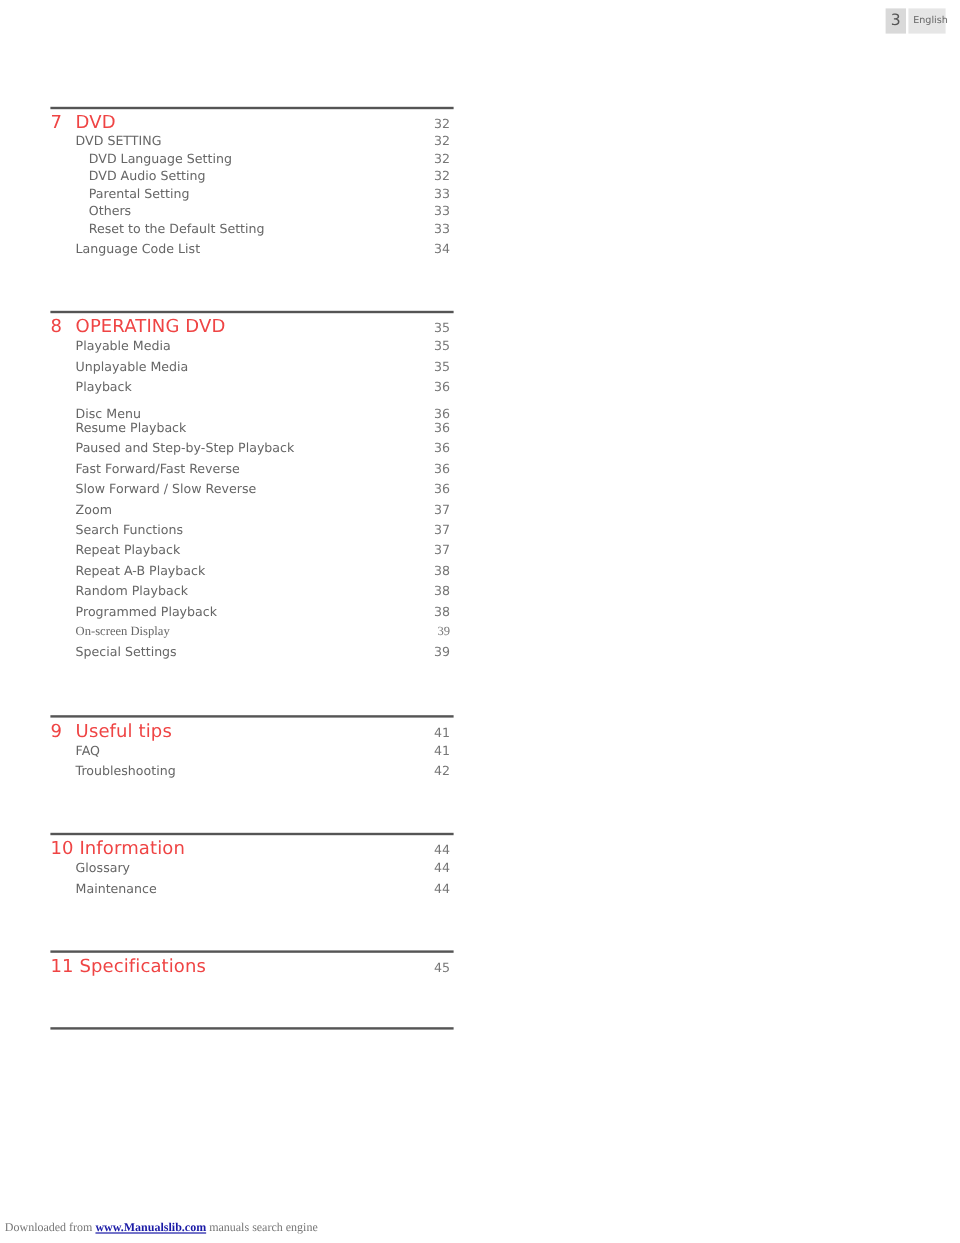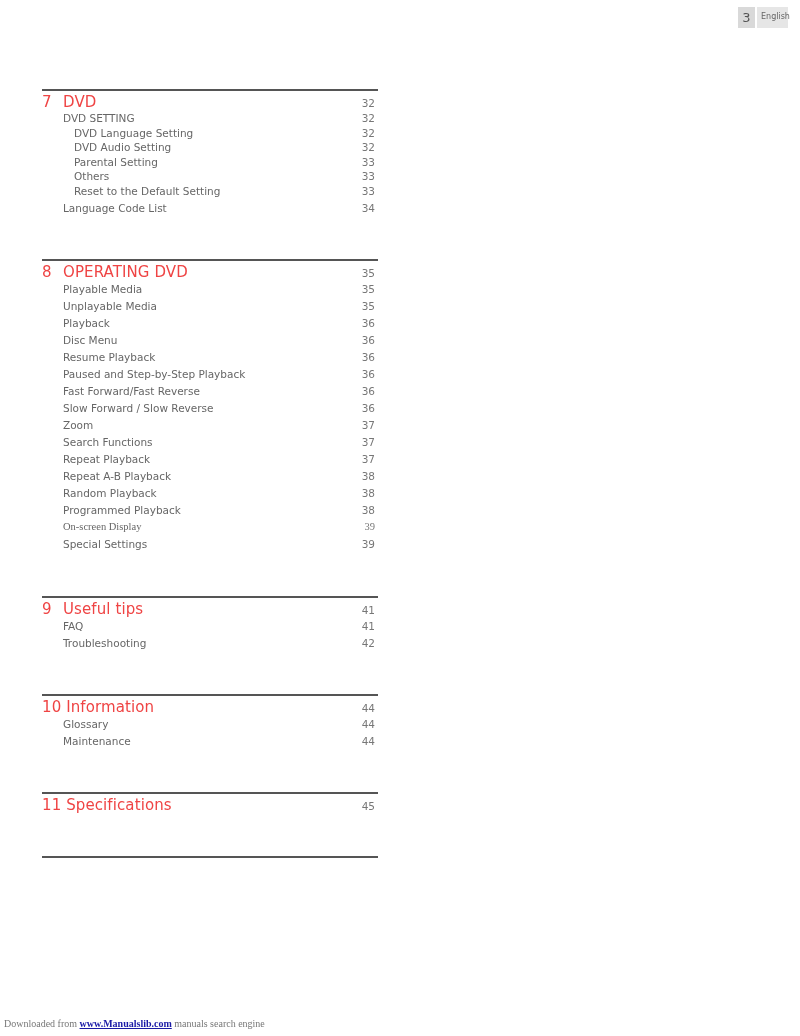--- a/index.html
+++ b/index.html
@@ -162,21 +162,21 @@
           <span class="page">35</span>
         </div>
       <div class="entry lvl1" style="height:17px;">
           <span class="label">Unplayable Media</span>
           <span class="page">35</span>
         </div>
       <div class="entry lvl1" style="height:17px;">
           <span class="label">Playback</span>
           <span class="page">36</span>
         </div>
-      <div class="entry lvl1" style="height:17px;">
+      <div class="entry lvl1" style="height:17px;align-items:flex-end;">
           <span class="label">Disc Menu</span>
           <span class="page">36</span>
         </div>
       <div class="entry lvl1" style="height:17px;">
           <span class="label">Resume Playback</span>
           <span class="page">36</span>
         </div>
       <div class="entry lvl1" style="height:17px;">
           <span class="label">Paused and Step-by-Step Playback</span>
           <span class="page">36</span>

